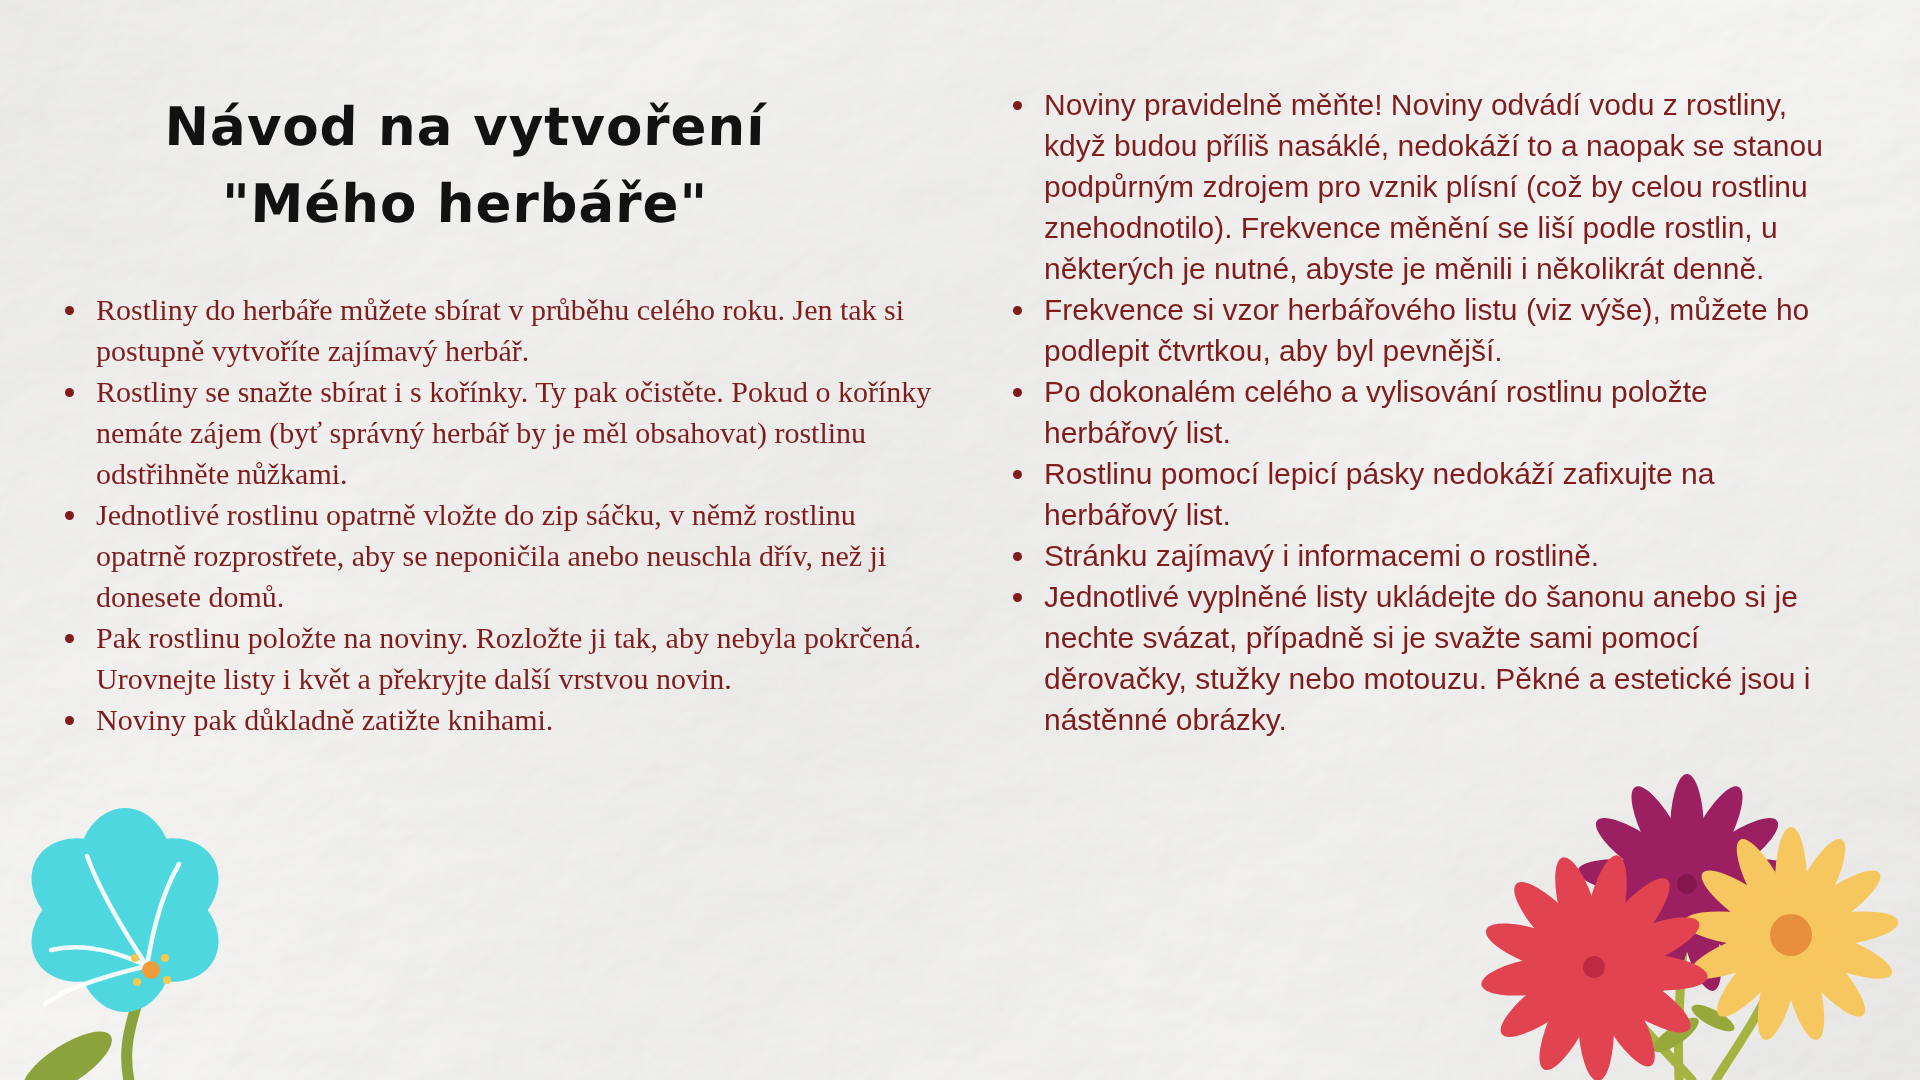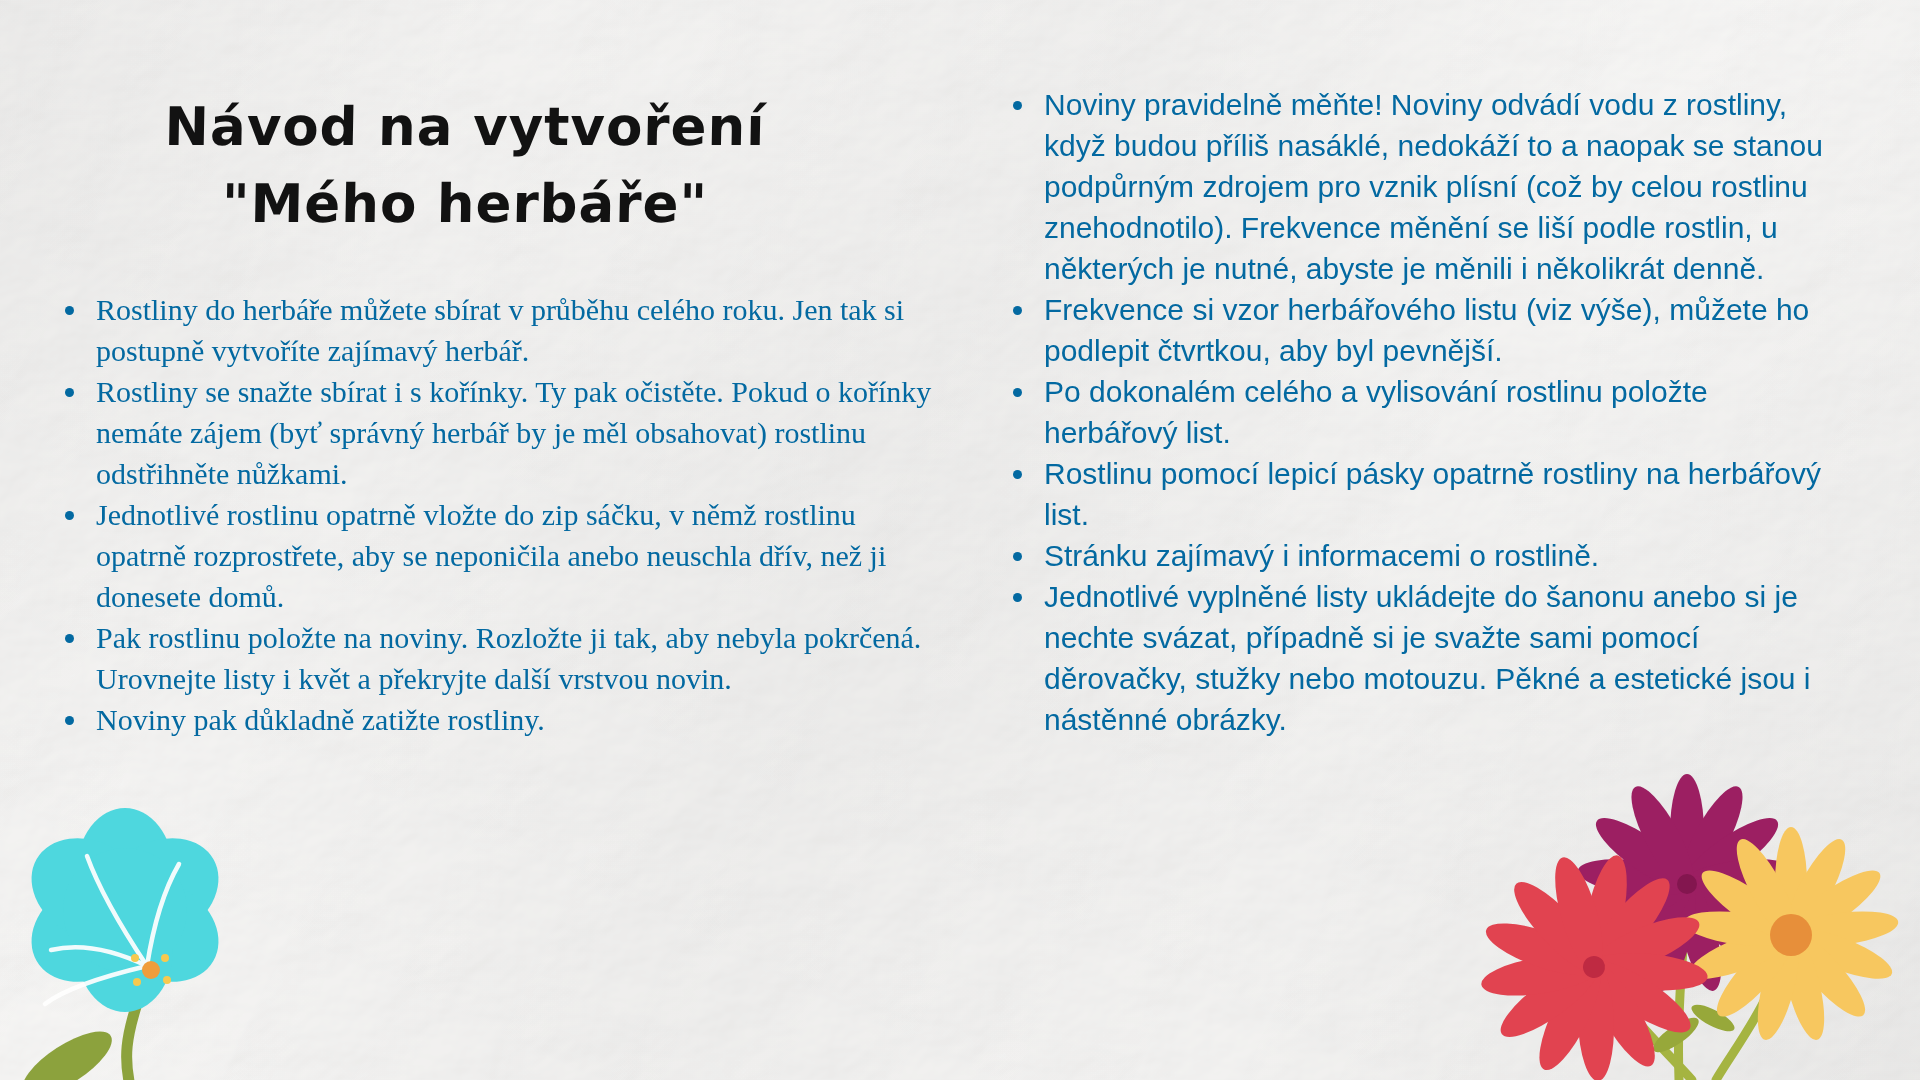--- a/index.html
+++ b/index.html
@@ -12,21 +12,21 @@
      background:
        linear-gradient(115deg, rgba(0,0,0,0.025) 0%, rgba(255,255,255,0) 22%, rgba(0,0,0,0.02) 47%, rgba(255,255,255,0) 70%, rgba(0,0,0,0.03) 100%),
        linear-gradient(205deg, rgba(255,255,255,0.05) 0%, rgba(0,0,0,0.02) 55%, rgba(255,255,255,0) 100%);}
   .content{position:absolute;inset:0;z-index:2;}
   
   .title{position:absolute;top:88px;left:85px;width:760px;text-align:center;
          color:#121212;font-family:"DejaVu Sans",sans-serif;font-weight:800;}
   .title .t{font-size:53px;line-height:77px;letter-spacing:1px;transform:skewX(-1deg);}
   
   ul.col{position:absolute;margin:0;padding:0 0 0 32px;list-style:disc outside;
-         color:#0369a1;font-size:30px;line-height:41px;}
+         color:#7f1d1d;font-size:30px;line-height:41px;}
   ul.col li{padding-left:6px;}
   ul.left{top:289px;left:58px;width:845px;font-family:Liberation Serif, serif;}
   ul.right{top:84px;left:1006px;width:800px;}
   .flower{position:absolute;z-index:1;pointer-events:none;}
   .flower-left{left:-25px;top:798px;}
   .flower-right{left:1480px;top:770px;}
 </style>
 </head>
 <body>
 
@@ -49,28 +49,28 @@
     <header class="title">
       <div class="t">Návod na vytvoření</div>
       <div class="t">"Mého herbáře"</div>
     </header>
 
     <ul class="col left">
       <li>Rostliny do herbáře můžete sbírat v průběhu celého roku. Jen tak si postupně vytvoříte zajímavý herbář.</li>
       <li>Rostliny se snažte sbírat i s kořínky. Ty pak očistěte. Pokud o kořínky nemáte zájem (byť správný herbář by je měl obsahovat) rostlinu odstřihněte nůžkami.</li>
       <li>Jednotlivé rostlinu opatrně vložte do zip sáčku, v němž rostlinu opatrně rozprostřete, aby se neponičila anebo neuschla dřív, než ji donesete domů.</li>
       <li>Pak rostlinu položte na noviny. Rozložte ji tak, aby nebyla pokrčená. Urovnejte listy i květ a překryjte další vrstvou novin.</li>
-      <li>Noviny pak důkladně zatižte rostliny.</li>
+      <li>Noviny pak důkladně zatižte knihami.</li>
     </ul>
 
     <ul class="col right">
       <li>Noviny pravidelně měňte! Noviny odvádí vodu z rostliny, když budou příliš nasáklé, nedokáží to a naopak se stanou podpůrným zdrojem pro vznik plísní (což by celou rostlinu znehodnotilo). Frekvence měnění se liší podle rostlin, u některých je nutné, abyste je měnili i několikrát denně.</li>
       <li>Frekvence si vzor herbářového listu (viz výše), můžete ho podlepit čtvrtkou, aby byl pevnější.</li>
       <li>Po dokonalém celého a vylisování rostlinu položte herbářový list.</li>
-      <li>Rostlinu pomocí lepicí pásky opatrně rostliny na herbářový list.</li>
+      <li>Rostlinu pomocí lepicí pásky nedokáží zafixujte na herbářový list.</li>
       <li>Stránku zajímavý i informacemi o rostlině.</li>
       <li>Jednotlivé vyplněné listy ukládejte do šanonu anebo si je nechte svázat, případně si je svažte sami pomocí děrovačky, stužky nebo motouzu. Pěkné a estetické jsou i nástěnné obrázky.</li>
     </ul>
 
     <svg class="flower flower-left" width="310" height="300" viewBox="0 0 310 300">
 
       <g fill="none" stroke="#8ca23d" stroke-width="11" stroke-linecap="round">
         <path d="M168,188 C150,238 147,262 158,300"></path>
       </g>
 

